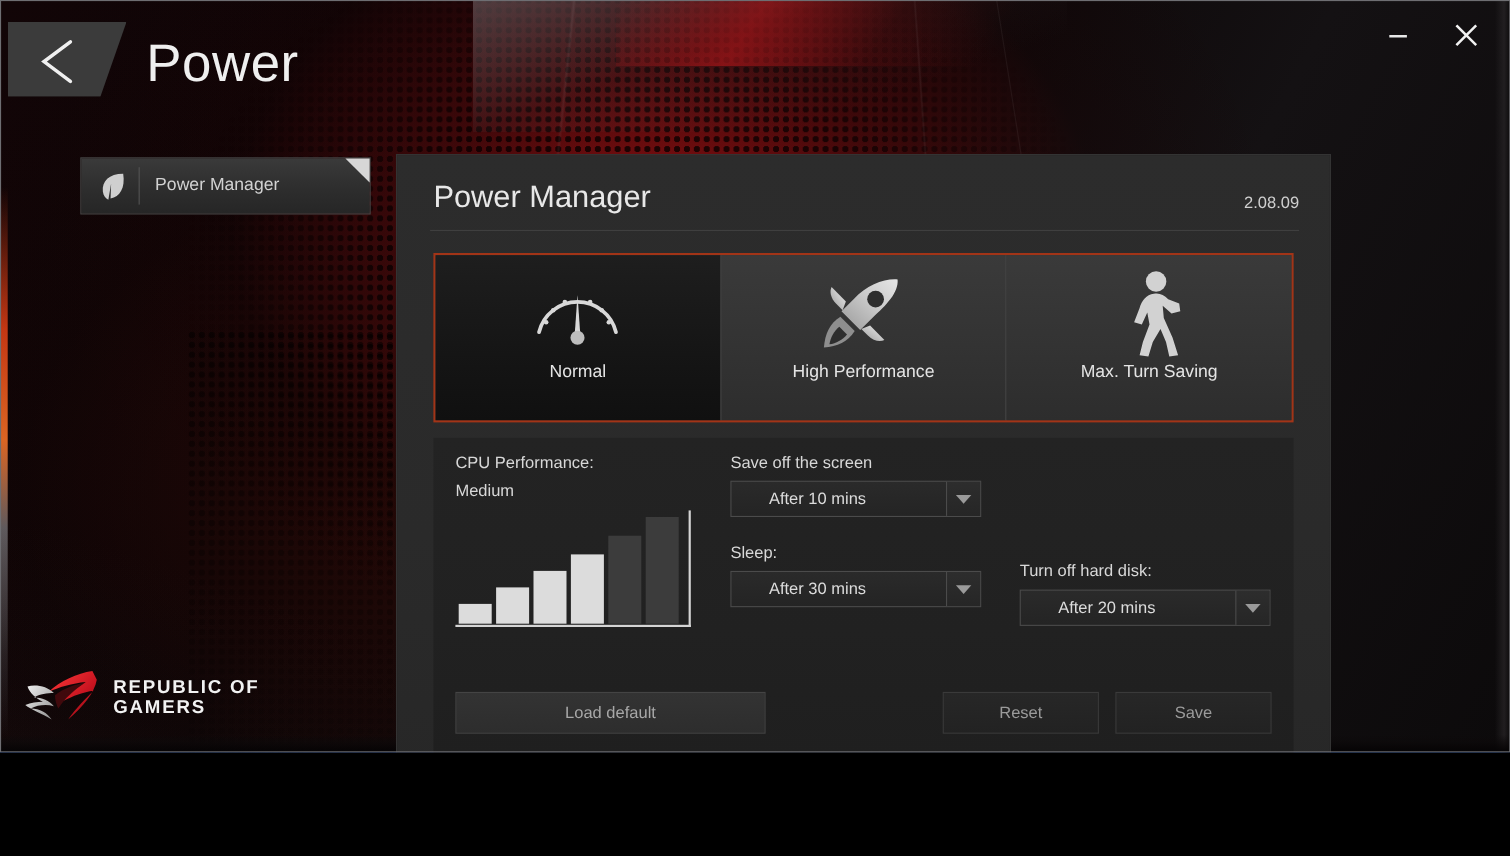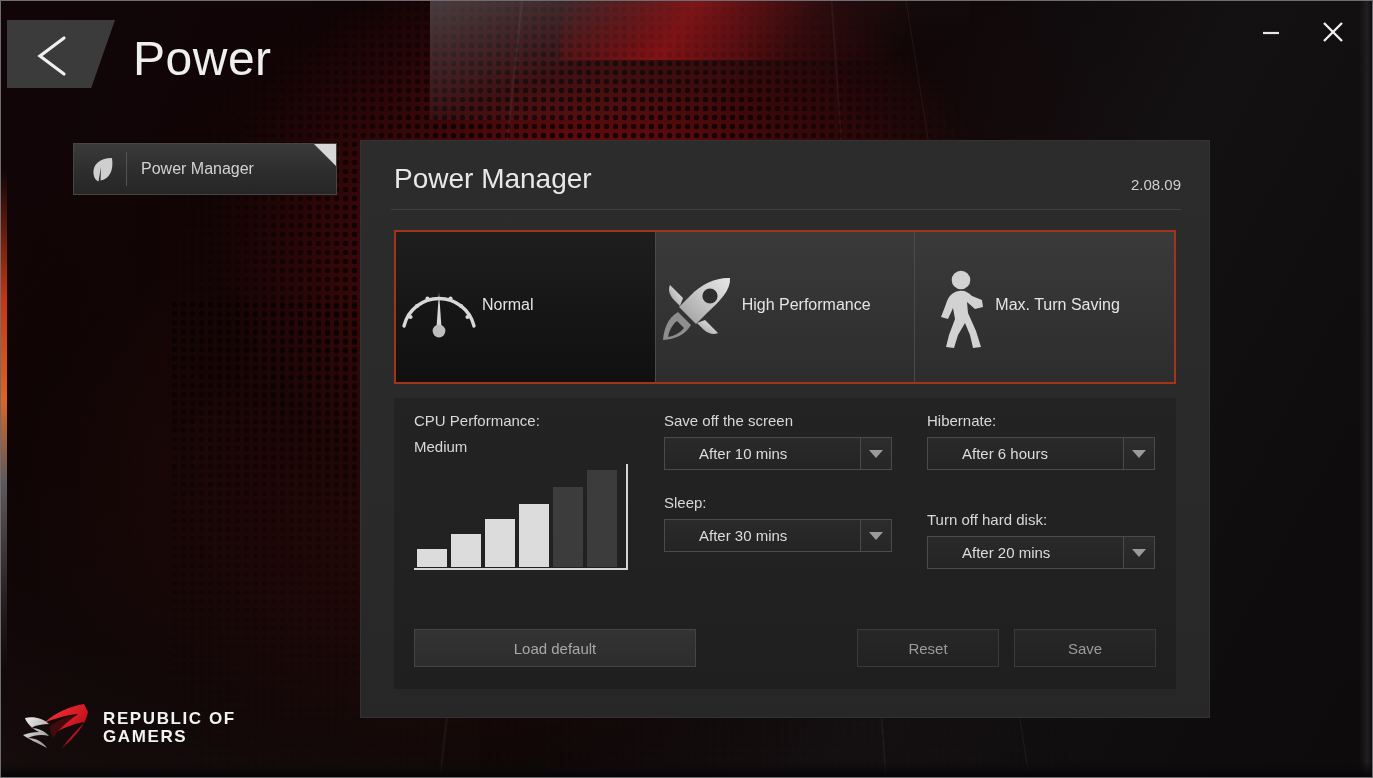--- a/index.html
+++ b/index.html
@@ -8,21 +8,21 @@
     width: 1373px;
     height: 778px;
     overflow: hidden;
     background: #000;
     font-family: "Liberation Sans", sans-serif;
   }
 
   #app {
     position: relative;
     width: 1373px;
-    height: 778px;
+    height: 684px;
     background: #3b82f6;
     overflow: hidden;
   }
 
   
   .bg-base {
     position: absolute; inset: 0;
     background:
       radial-gradient(ellipse 560px 420px at 44% 30%, rgba(150,16,18,0.95) 0%, rgba(92,10,12,0.62) 38%, rgba(30,3,4,0.25) 70%, rgba(0,0,0,0) 100%),
       radial-gradient(ellipse 720px 520px at 30% 64%, rgba(74,16,8,0.45) 0%, rgba(24,6,3,0.2) 55%, rgba(0,0,0,0) 100%),
@@ -180,21 +180,21 @@
   .modes {
     position: absolute; left: 33px; top: 89px;
     width: 782px; height: 154px;
     border: 2px solid #a23417;
     display: flex;
     background: #2f2f2f;
   }
   .mode {
     position: relative;
     flex: 1 1 0;
-    display: flex; 
+    display: flex; flex-direction: column;
     align-items: center; justify-content: flex-start;
     cursor: pointer;
     background: linear-gradient(180deg, #3a3a3a 0%, #333 55%, #2d2d2d 100%);
     border-right: 1px solid #4a4a4a;
   }
   .mode:last-child { border-right: none; }
   .mode.selected {
     background: linear-gradient(180deg, #1e1e1e 0%, #151515 60%, #101010 100%);
   }
   .mode .icon-box {
@@ -443,29 +443,20 @@
       <div class="field" style="left:270px; top:96px;">
         <div class="field-label">Sleep:</div>
         <div class="dropdown">
           <span class="dd-value">After 30 mins</span>
           <span class="dd-btn">
               <i class="caret"></i>
             </span>
         </div>
       </div>
 
-      <div class="field" style="left:533px; top:14px;">
-        <div class="field-label">Hibernate:</div>
-        <div class="dropdown">
-          <span class="dd-value">After 6 hours</span>
-          <span class="dd-btn">
-              <i class="caret"></i>
-            </span>
-        </div>
-      </div>
 
       <div class="field" style="left:533px; top:96px;margin-top:17px;">
         <div class="field-label">Turn off hard disk:</div>
         <div class="dropdown">
           <span class="dd-value">After 20 mins</span>
           <span class="dd-btn">
               <i class="caret"></i>
             </span>
         </div>
       </div>

